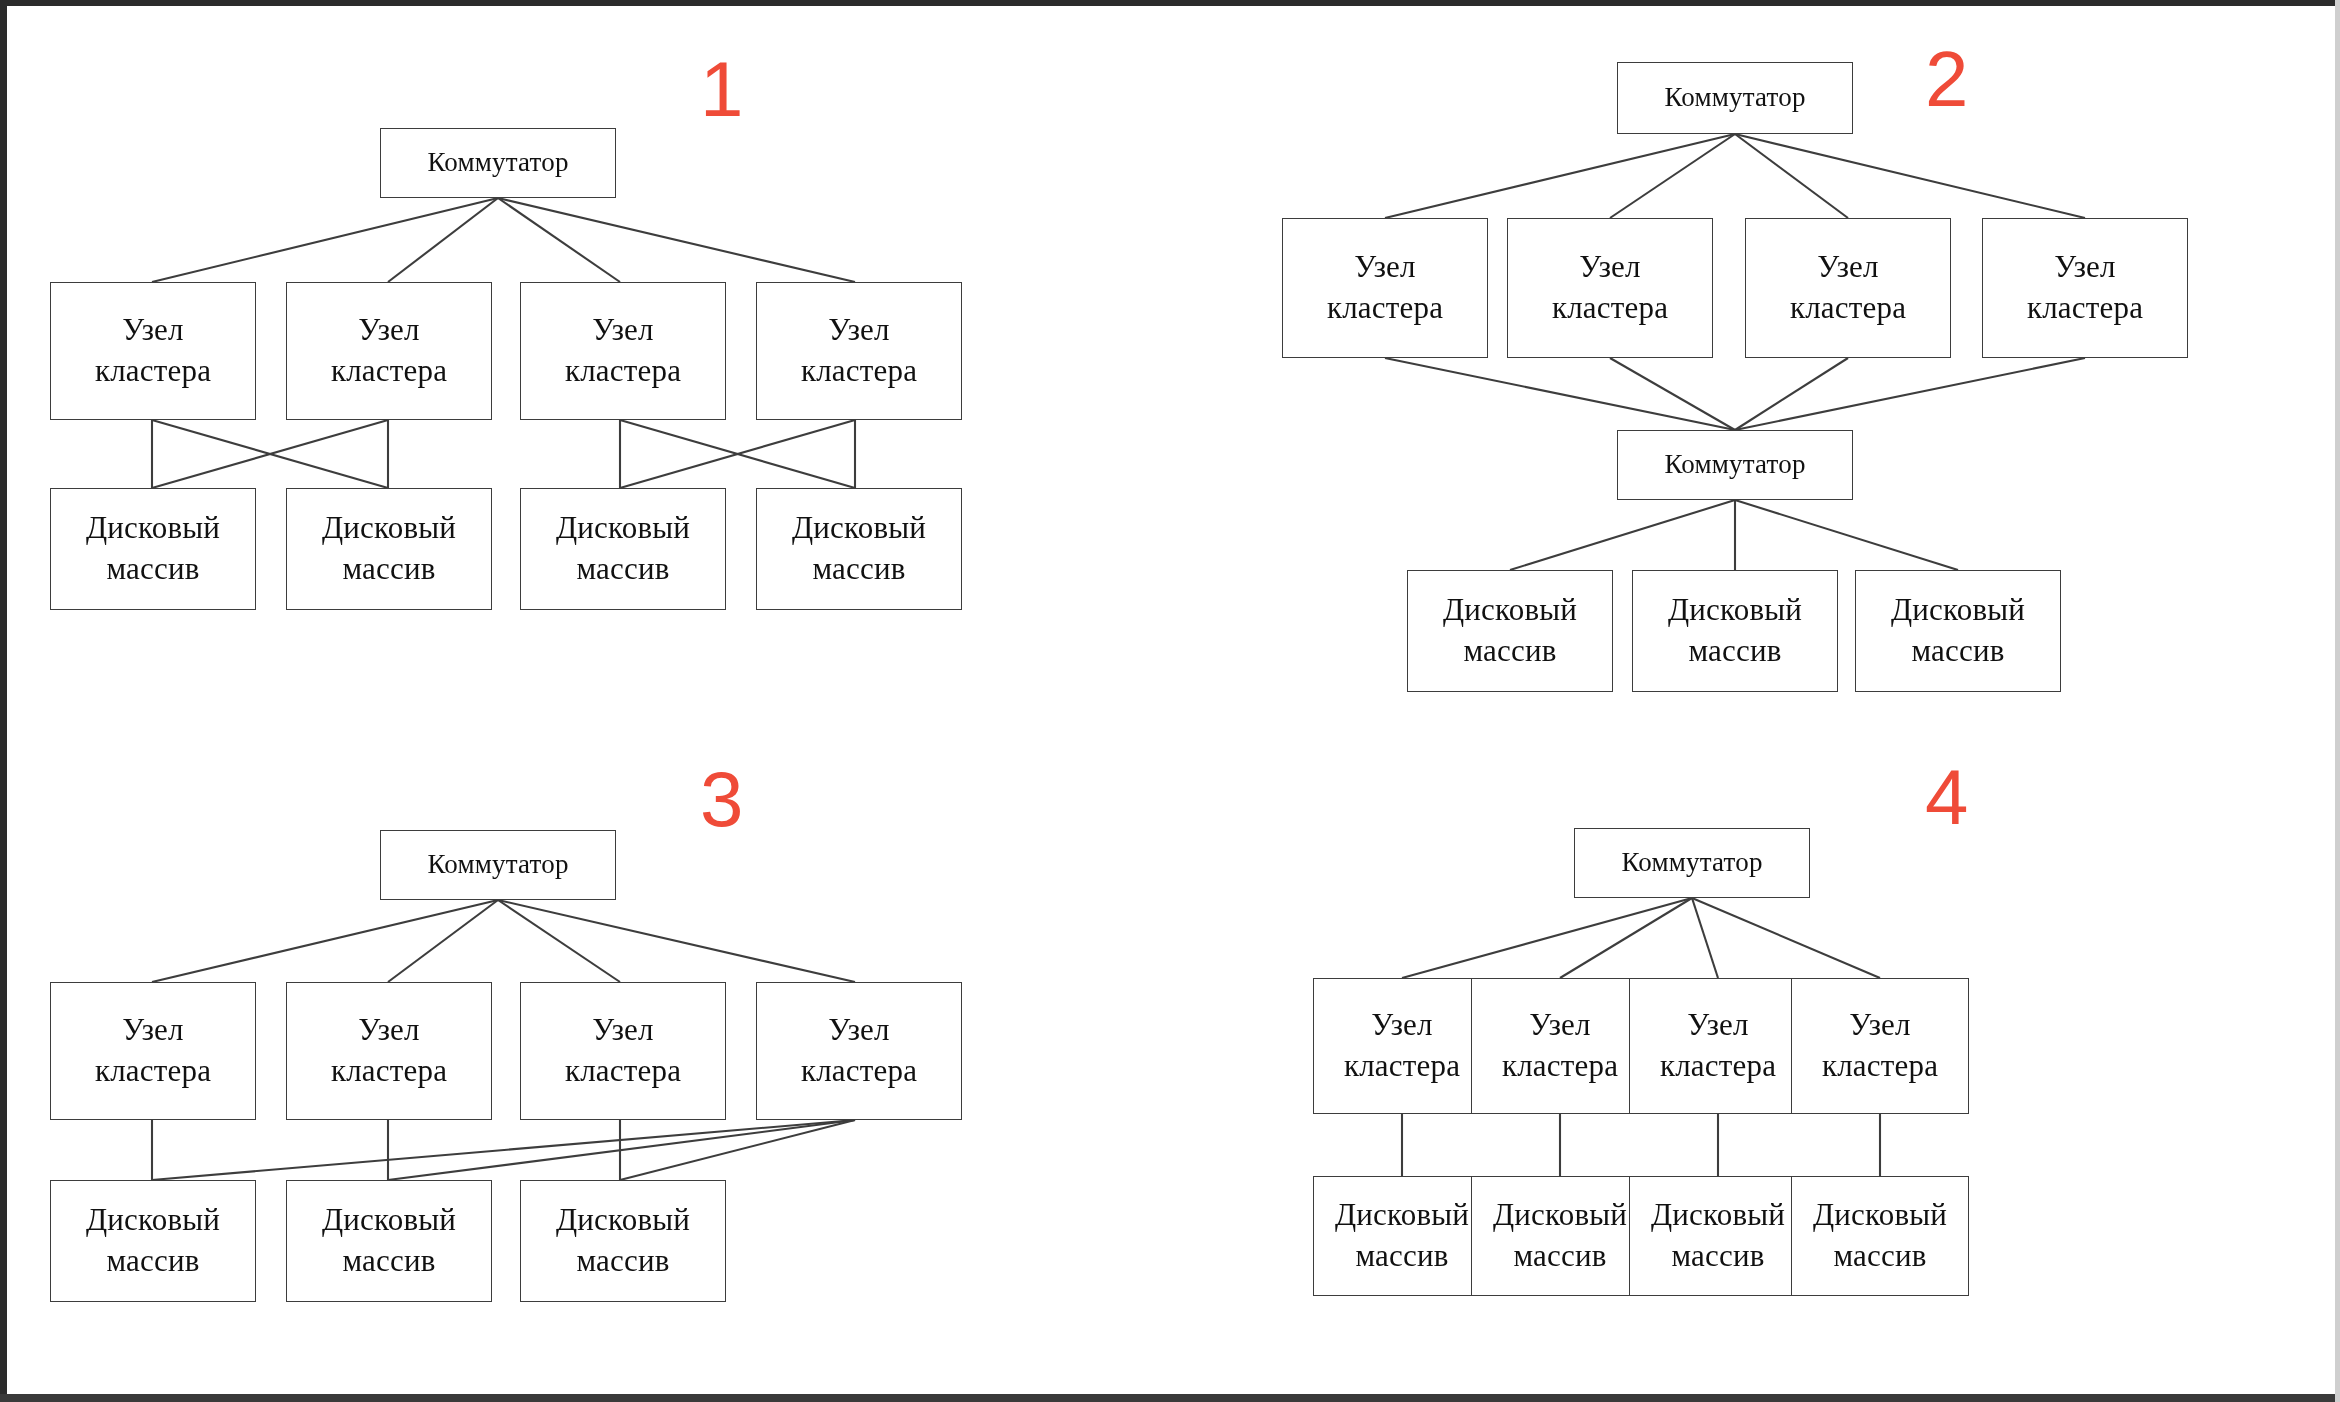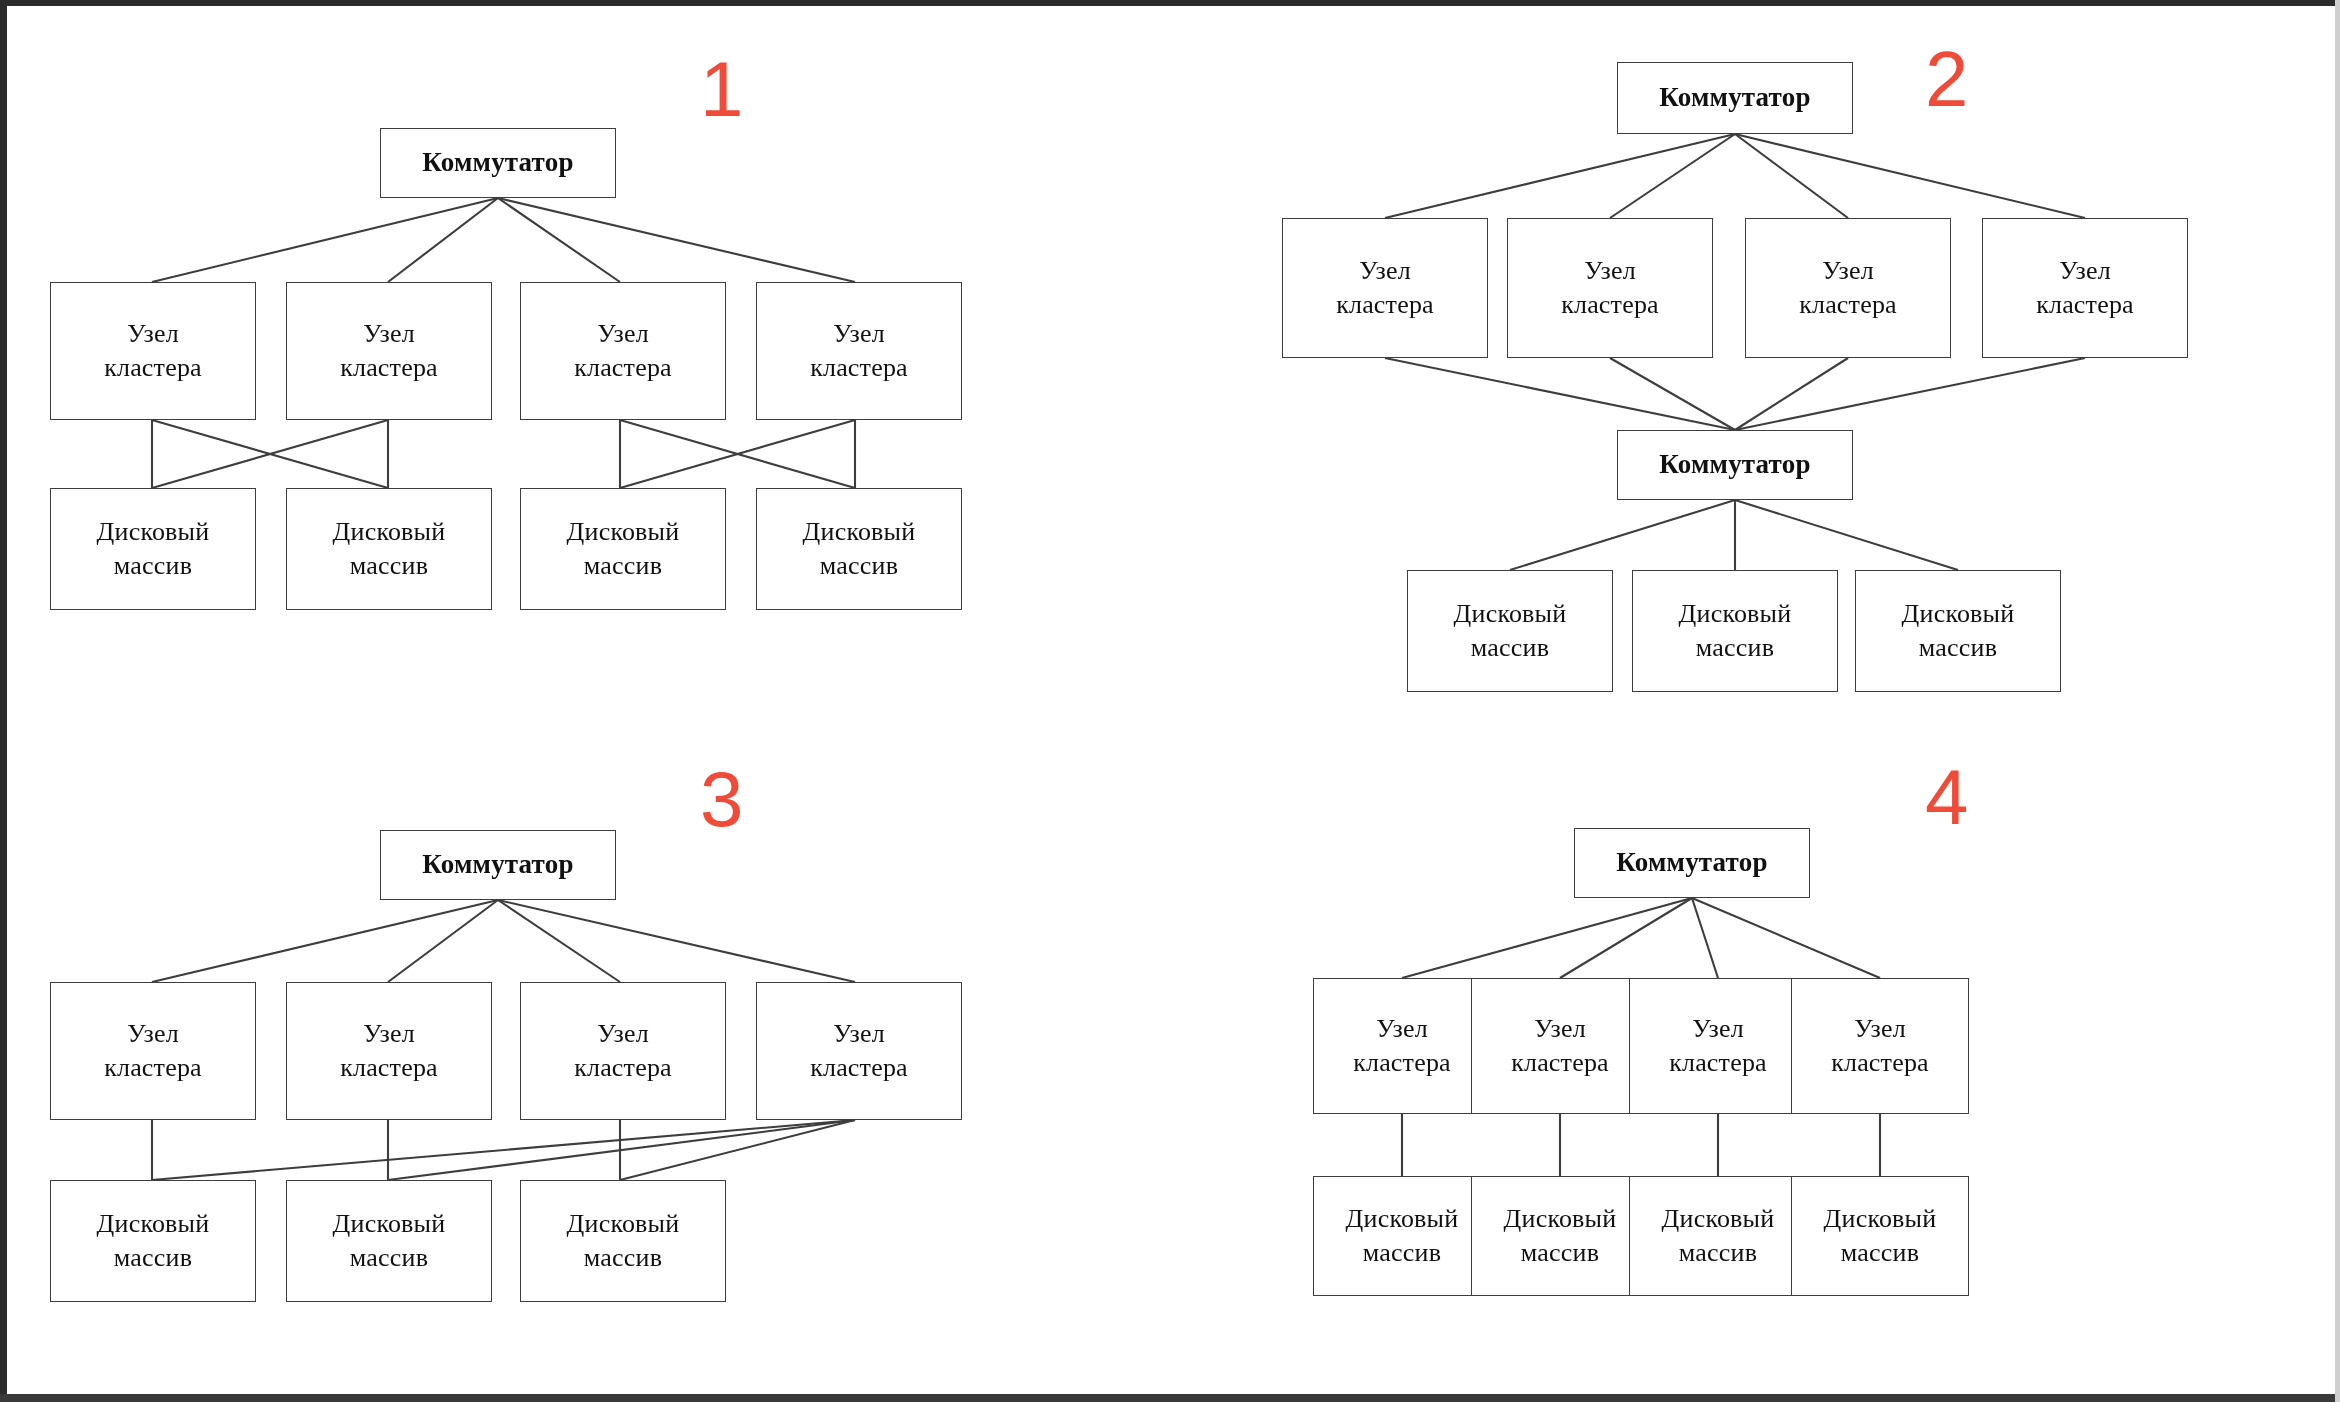--- a/index.html
+++ b/index.html
@@ -69,27 +69,27 @@
     position: absolute;
     box-sizing: border-box;
     border: 1.6px solid #3d3d3d;
     background: #ffffff;
     display: flex;
     flex-direction: column;
     align-items: center;
     justify-content: center;
     text-align: center;
     color: #111111;
-    font-size: 26px;
+    font-size: 31px;
     line-height: 1.32;
     letter-spacing: 0.2px;
     z-index: 3;
   }
   .node-box span { display: block; white-space: nowrap; }
-  .box-switch { font-size: 27px; font-weight: bold; }
+  .box-switch { font-size: 27px; }
 </style>
 </head>
 <body>
 
 <div id="page">
 
   <div class="edge-top"></div>
   <div class="edge-left"></div>
   <div class="edge-bottom"></div>
   <div class="edge-right"></div>

